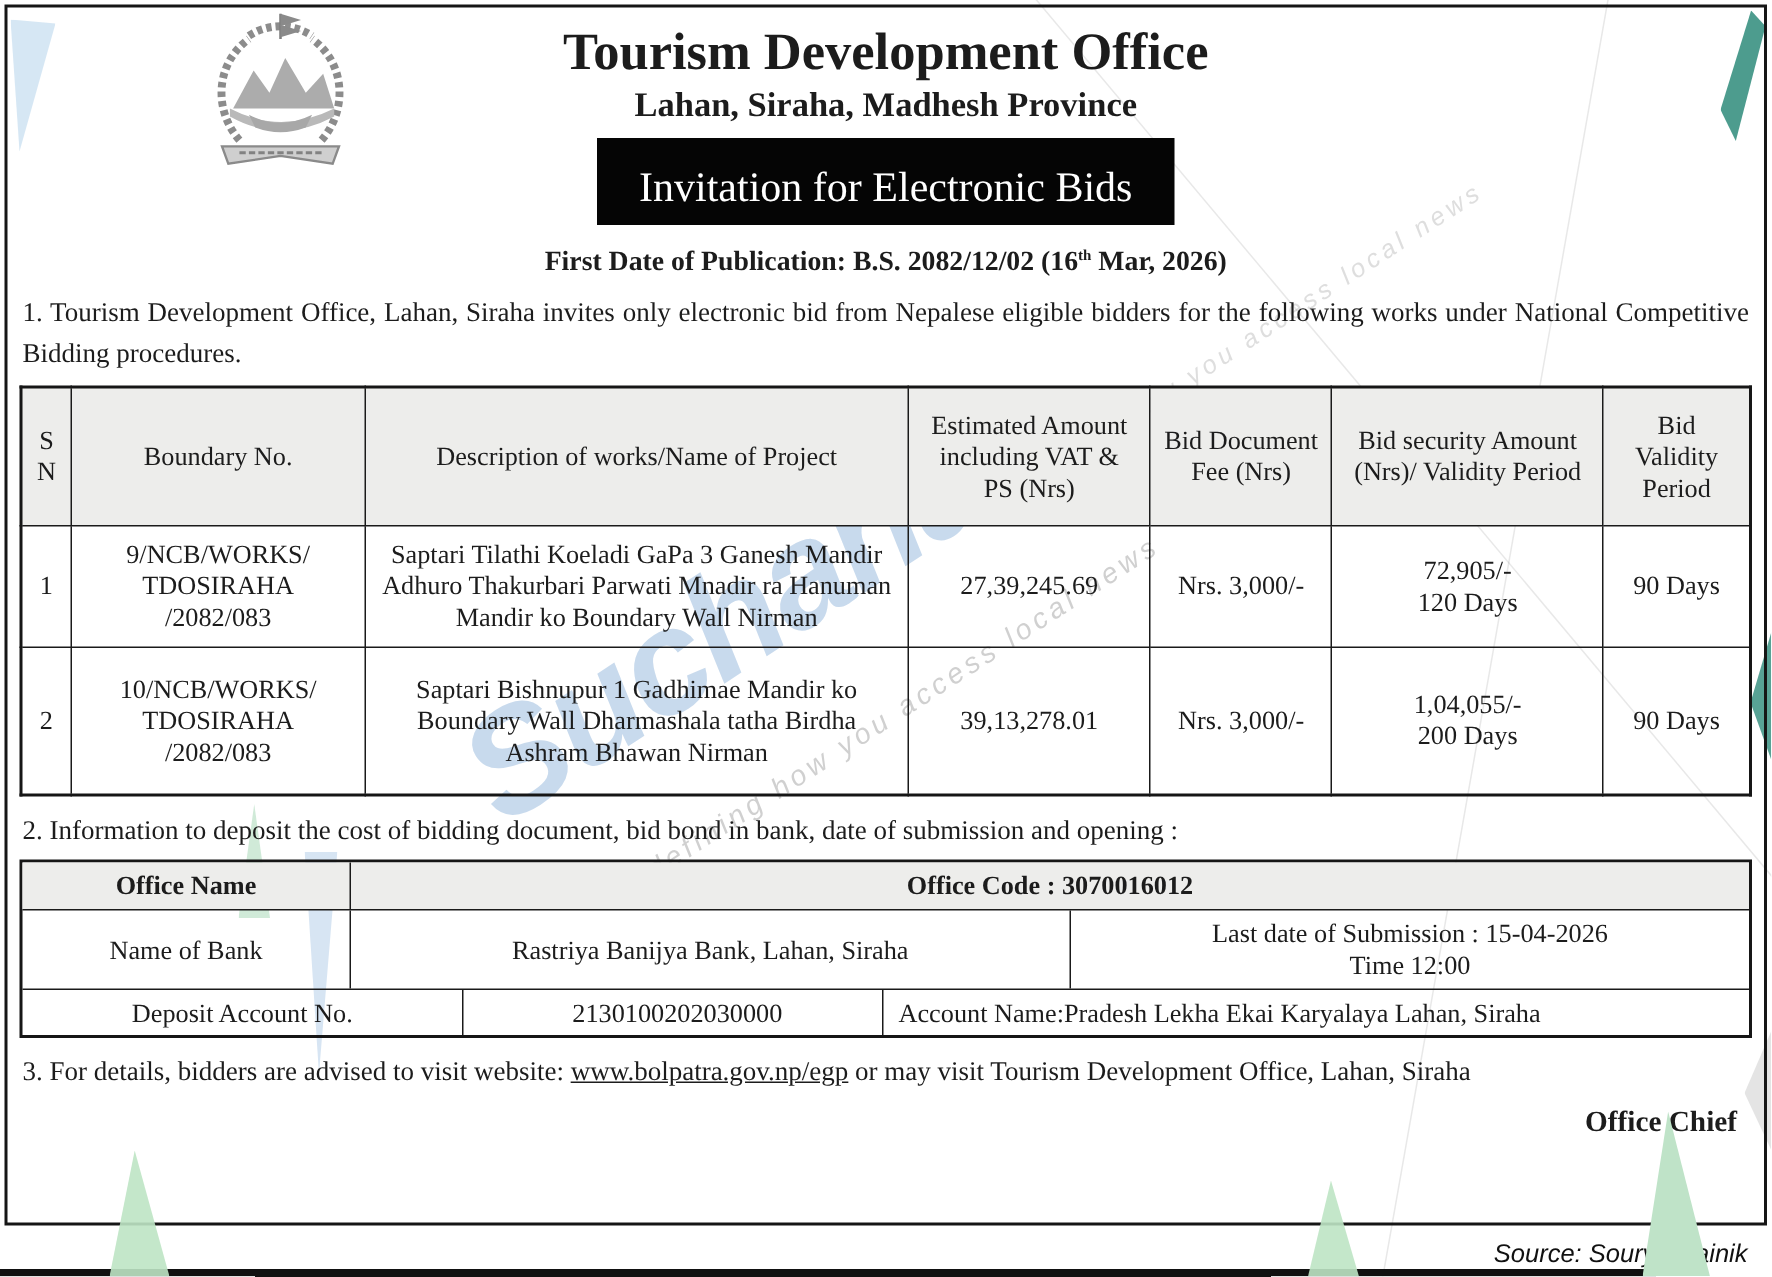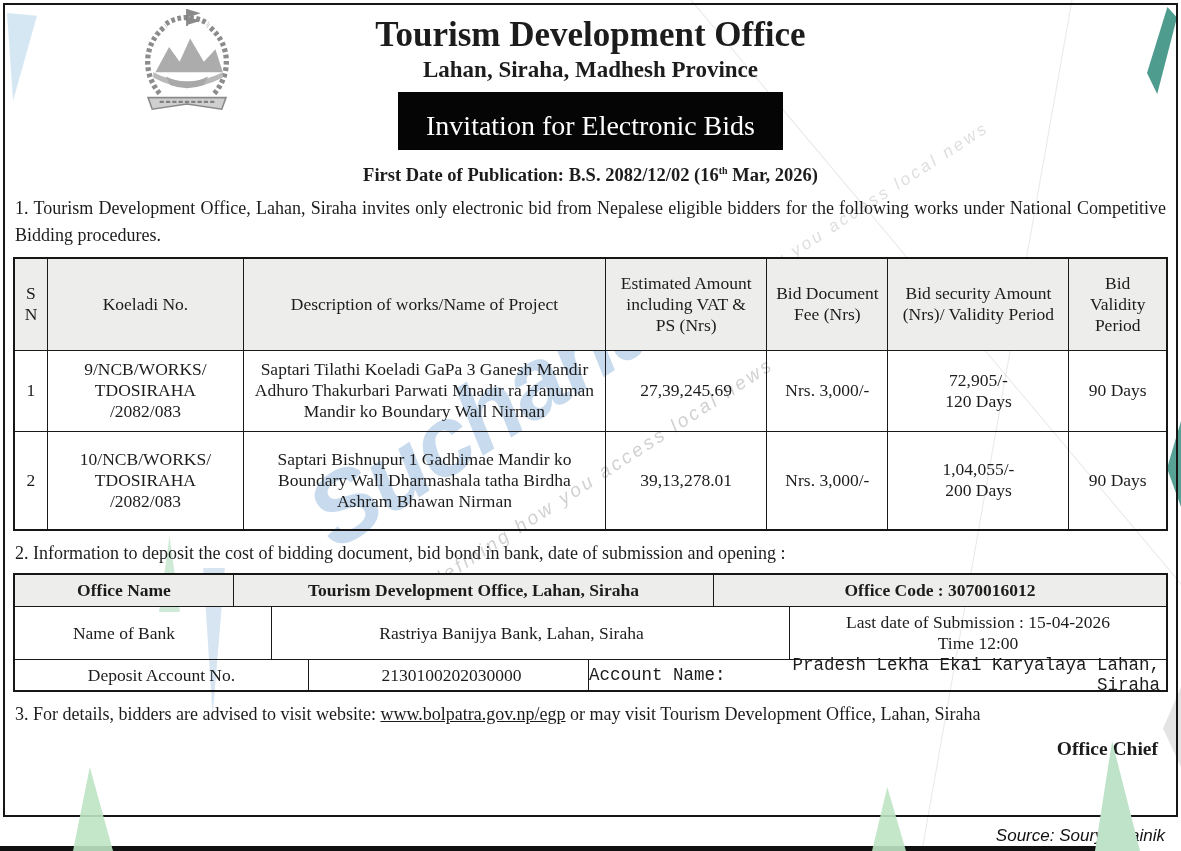--- a/index.html
+++ b/index.html
@@ -67,26 +67,26 @@
   tr.t1-head{height:92px;} tr.t1-r1{height:81px;} tr.t1-r2{height:99px;}
 
   
   .t2{border:2px solid #161616;margin-top:6px;font-size:17.5px;}
   .t2-row{display:flex;align-items:stretch;border-top:1.5px solid #1a1a1a;}
   .t2-row:first-child{border-top:none;}
   .t2-cell{display:flex;align-items:center;justify-content:center;text-align:center;
        border-left:1.5px solid #1a1a1a;box-sizing:border-box;padding:2px 6px;}
   .t2-cell:first-child{border-left:none;}
   .t2-head{background:var(--table-header-bg,#ededeb);font-weight:bold;height:31px;}
-  .h-r2{height:52px;gap:38px;} .h-r3{height:50px;} .h-r4{height:30px;}
+  .h-r2{height:52px;} .h-r3{height:50px;} .h-r4{height:30px;}
   .w-label{width:218px;flex:none;} .w-mid{width:480px;flex:none;} .w-rest{flex:1;}
   .w-khata{width:180px;flex:none;} .w-shir{width:300px;flex:none;}
   .w-label4{width:293px;flex:none;} .w-dep{width:280px;flex:none;padding-left:12px;}
-  .acct-cell{justify-content:flex-start;padding-left:0;font-family:Liberation Mono, monospace;}
-  .acct-value{flex:1;text-align:right;}
+  .acct-cell{justify-content:flex-start;padding-left:10px;}
+  .acct-value{flex:1;text-align:left;}
 
   .link{text-decoration:underline;}
   .sign-row{text-align:right;font-weight:bold;font-size:19.5px;margin:10px 10px 0;}
 
   
   .source-row{position:absolute;right:16px;bottom:5px;z-index:3;
       font-family:"Liberation Sans","DejaVu Sans",sans-serif;font-style:italic;font-size:17px;color:#111;}
   .bottom-bar{position:absolute;left:0;bottom:0;width:1104px;height:5px;background:#111;z-index:2;}
 </style>
 </head>
@@ -144,21 +144,21 @@
           <col class="c-desc">
           <col class="c-est">
         <col class="c-fee">
           <col class="c-sec">
           <col class="c-val">
       </colgroup>
       <thead>
         <tr class="t1-head">
           <th class="prew">S
 N</th>
-          <th>Koeladi No.</th>
+          <th>Boundary No.</th>
           <th>Description of works/Name of Project</th>
           <th class="prew">Estimated Amount
 including VAT &amp;
 PS (Nrs)</th>
           <th class="prew">Bid Document
 Fee (Nrs)</th>
           <th class="prew">Bid security Amount
 (Nrs)/ Validity Period</th>
           <th class="prew">Bid
 Validity
@@ -191,21 +191,20 @@
           <td>90 Days</td>
         </tr>
       </tbody>
     </table>
 
     <div class="para">2. Information to deposit the cost of bidding document, bid bond in bank, date of submission and opening :</div>
 
     <div class="t2">
       <div class="t2-row t2-head">
         <div class="t2-cell w-label">Office Name</div>
-        <div class="t2-cell w-mid">Tourism Development Office, Lahan, Siraha</div>
         <div class="t2-cell w-rest">Office Code : 3070016012</div>
       </div>
       <div class="t2-row h-r2">
         <div class="t2-cell w-label">Name of Bank</div>
         <div class="t2-cell w-mid">Rastriya Banijya Bank, Lahan, Siraha</div>
         <div class="t2-cell w-rest prew">Last date of Submission : 15-04-2026
 Time 12:00</div>
       </div>
       <div class="t2-row h-r4">
         <div class="t2-cell w-label4">Deposit Account No.</div>

